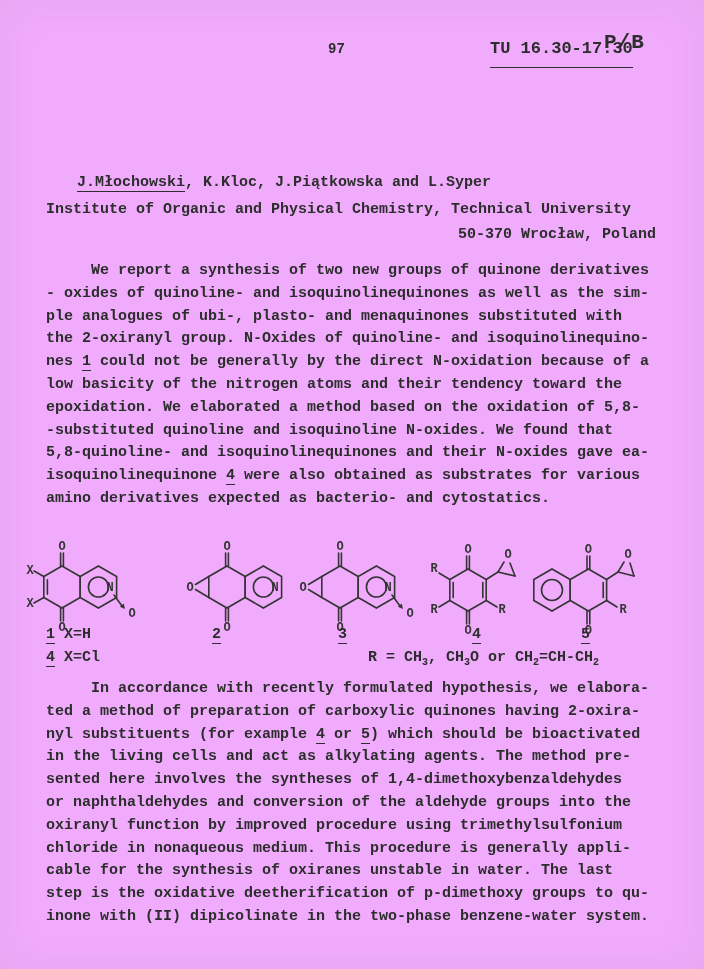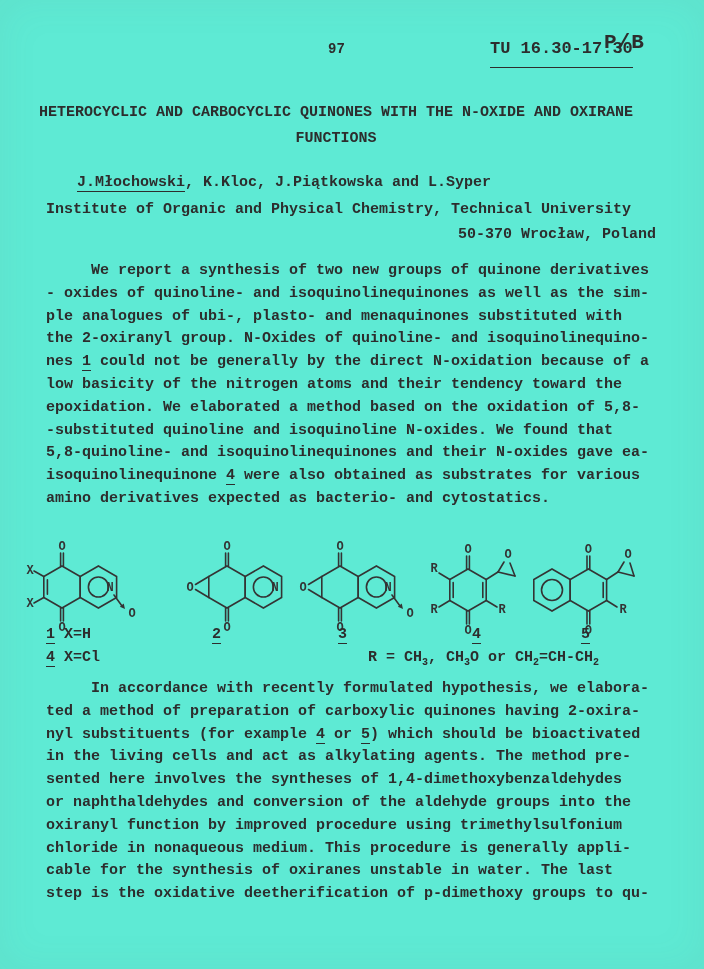--- a/index.html
+++ b/index.html
@@ -1,19 +1,19 @@
 <!DOCTYPE html>
 <html><head>
 <meta charset="utf-8">
 <style>
   html,body{margin:0;padding:0;background:#d8d8d4;}
   .page{
     position:relative;
     width:704px;height:969px;
-    background:#5eead4;
+    background:#f0abfc;
     box-shadow:inset 0 0 40px rgba(120,115,100,0.08);
     font-family:"Liberation Mono","DejaVu Sans Mono",monospace;
     color:#2d2d2d;
     font-weight:700;
     overflow:hidden;
   }
   .line{white-space:pre;height:22.8px;line-height:22.8px;font-size:15px;}
   .u{border-bottom:1.6px solid #2d2d2d;}
   sub{font-size:10px;}
   .abs{position:absolute;}
@@ -42,24 +42,20 @@
 </style>
 </head>
 <body>
 
 <div class="page">
 
   <span class="abs line pageno">97</span>
   <span class="abs line session">TU 16.30-17.30</span>
   <span class="abs line track">P/B</span>
 
-  <div class="abs title">
-    <div class="line">HETEROCYCLIC AND CARBOCYCLIC QUINONES WITH THE N-OXIDE AND OXIRANE</div>
-    <div class="line">FUNCTIONS</div>
-  </div>
 
   <div class="abs line authors"><span class="u">J.Młochowski</span><span>, K.Kloc, J.Piątkowska and L.Syper</span></div>
   <div class="abs line affil1">Institute of Organic and Physical Chemistry, Technical University</div>
   <div class="abs line affil2">50-370 Wrocław, Poland</div>
 
   <div class="abs para para1">
       <div class="line">     We report a synthesis of two new groups of quinone derivatives</div>
       <div class="line">- oxides of quinoline- and isoquinolinequinones as well as the sim-</div>
       <div class="line">ple analogues of ubi-, plasto- and menaquinones substituted with</div>
       <div class="line">the 2-oxiranyl group. N-Oxides of quinoline- and isoquinolinequino-</div>
@@ -186,15 +182,16 @@
       <div class="line">     In accordance with recently formulated hypothesis, we elabora-</div>
       <div class="line">ted a method of preparation of carboxylic quinones having 2-oxira-</div>
       <div class="line"><span>nyl substituents (for example </span><span class="u">4</span><span> or </span><span class="u">5</span><span>) which should be bioactivated</span></div>
       <div class="line">in the living cells and act as alkylating agents. The method pre-</div>
       <div class="line">sented here involves the syntheses of 1,4-dimethoxybenzaldehydes</div>
       <div class="line">or naphthaldehydes and conversion of the aldehyde groups into the</div>
       <div class="line">oxiranyl function by improved procedure using trimethylsulfonium</div>
       <div class="line">chloride in nonaqueous medium. This procedure is generally appli-</div>
       <div class="line">cable for the synthesis of oxiranes unstable in water. The last</div>
       <div class="line">step is the oxidative deetherification of p-dimethoxy groups to qu-</div>
+      <div class="line">inone with (II) dipicolinate in the two-phase benzene-water system.</div>
     </div>
 
 </div>
 
 </body></html>

